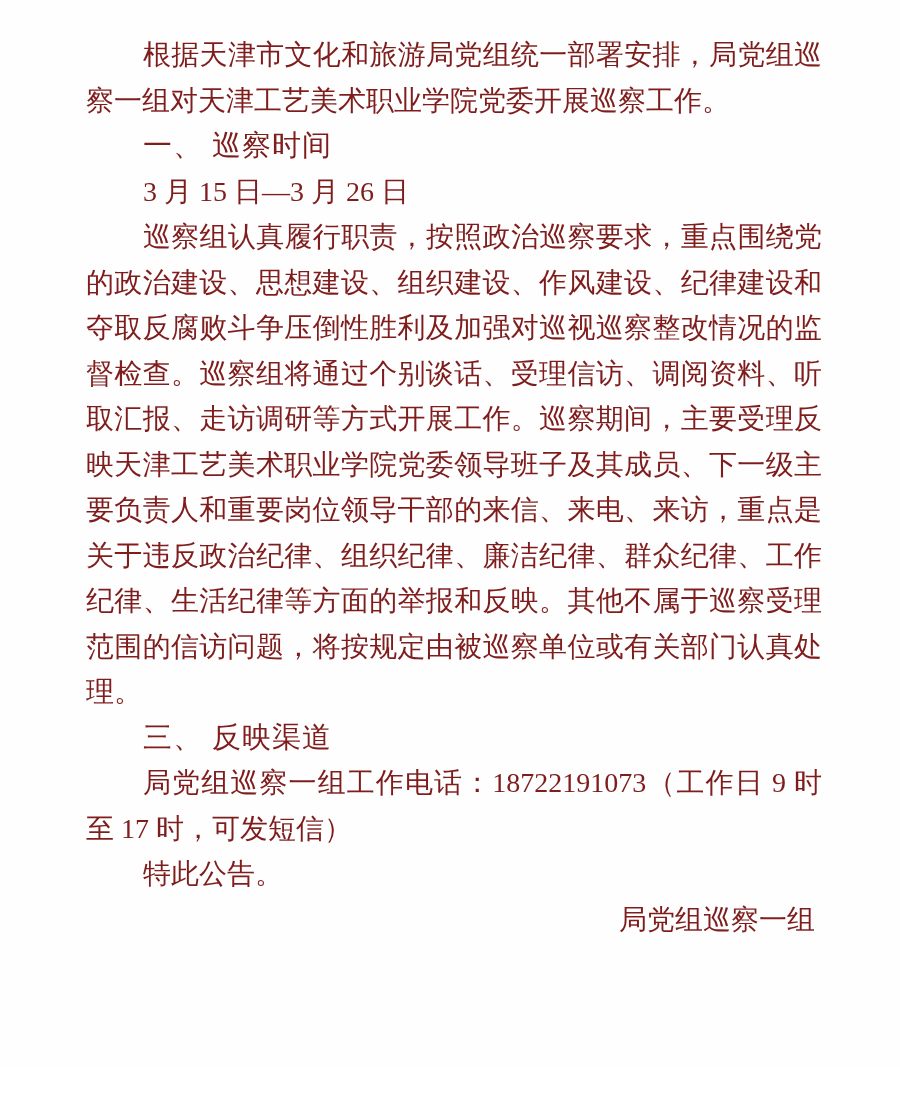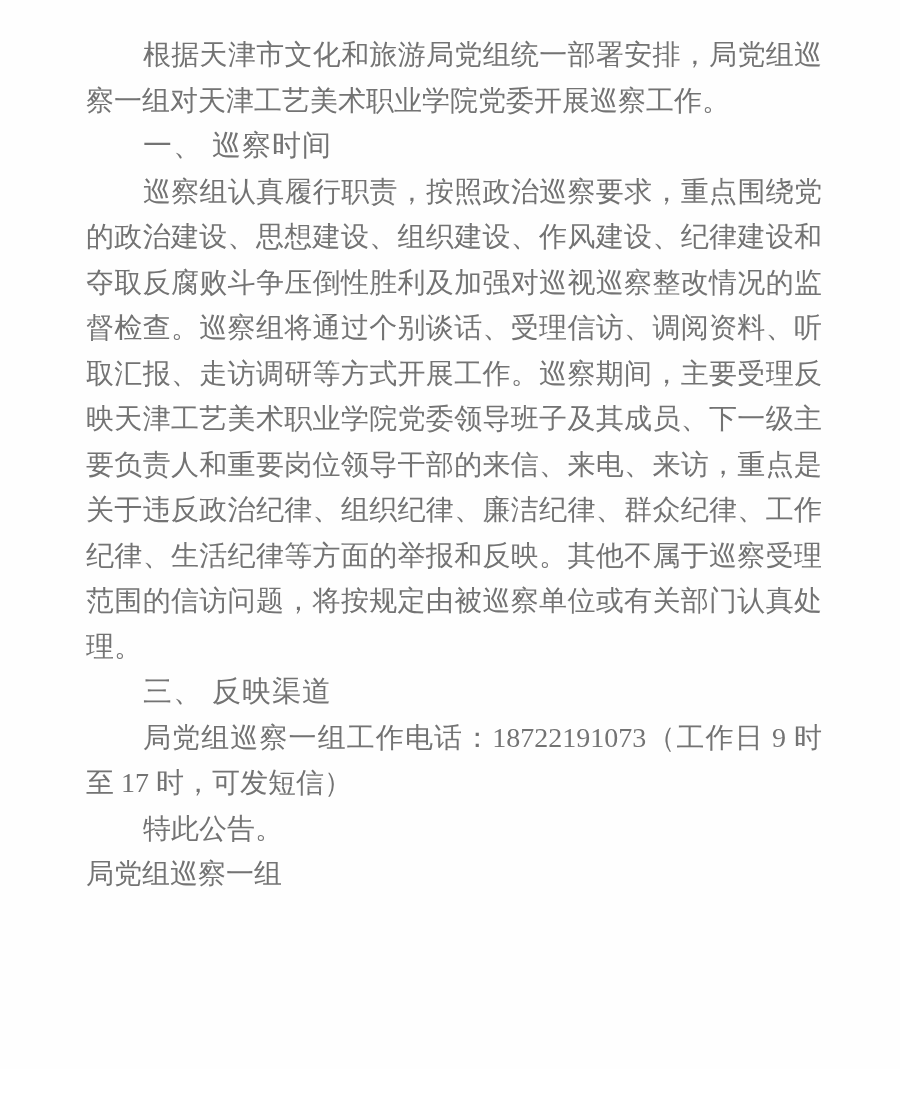--- a/index.html
+++ b/index.html
@@ -6,21 +6,21 @@
   html, body {
     margin: 0;
     padding: 0;
     background: #ffffff;
   }
   .page {
     position: relative;
     width: 900px;
     height: 1069px;
     background: #fefefe;
-    color: #737373;
+    color: #7f1d1d;
     overflow: hidden;
   }
   .content {
     padding: 32px 78px 0 86px; 
   }
   .body-par, .heading-par, .sign-par {
     margin: 0;
     font-size: 28px;
     line-height: 45.5px;
   }
@@ -35,34 +35,35 @@
   }
   .heading-par {
     font-family: "Liberation Sans", "DejaVu Sans", sans-serif;
     font-weight: 400;
     font-size: 29px;
     text-indent: 57px;
     letter-spacing: 1px;
   }
   .sign-par {
     font-family: Liberation Serif, serif;
-    text-align: left;
+    text-align: right;
     padding-right: 7px;
   }
 </style>
 </head>
 <body>
 
 <div class="page">
   <div class="content">
 
     <p class="body-par indent">根据天津市文化和旅游局党组统一部署安排，局党组巡察一组对天津工艺美术职业学院党委开展巡察工作。</p>
 
     <p class="heading-par">一、 巡察时间</p>
 
+    <p class="body-par indent">3 月 15 日—3 月 26 日</p>
 
 
     <p class="body-par indent">巡察组认真履行职责，按照政治巡察要求，重点围绕党的政治建设、思想建设、组织建设、作风建设、纪律建设和夺取反腐败斗争压倒性胜利及加强对巡视巡察整改情况的监督检查。巡察组将通过个别谈话、受理信访、调阅资料、听取汇报、走访调研等方式开展工作。巡察期间，主要受理反映天津工艺美术职业学院党委领导班子及其成员、下一级主要负责人和重要岗位领导干部的来信、来电、来访，重点是关于违反政治纪律、组织纪律、廉洁纪律、群众纪律、工作纪律、生活纪律等方面的举报和反映。其他不属于巡察受理范围的信访问题，将按规定由被巡察单位或有关部门认真处理。</p>
 
     <p class="heading-par">三、 反映渠道</p>
 
     <p class="body-par indent">局党组巡察一组工作电话：18722191073（工作日 9 时至 17 时，可发短信）</p>
 
 
     <p class="body-par indent">特此公告。</p>

